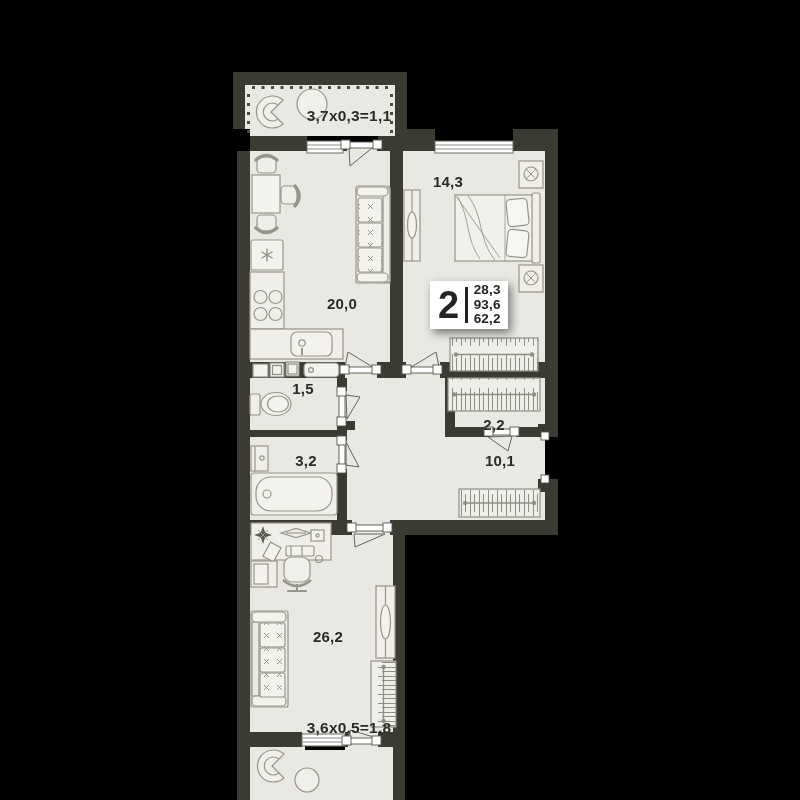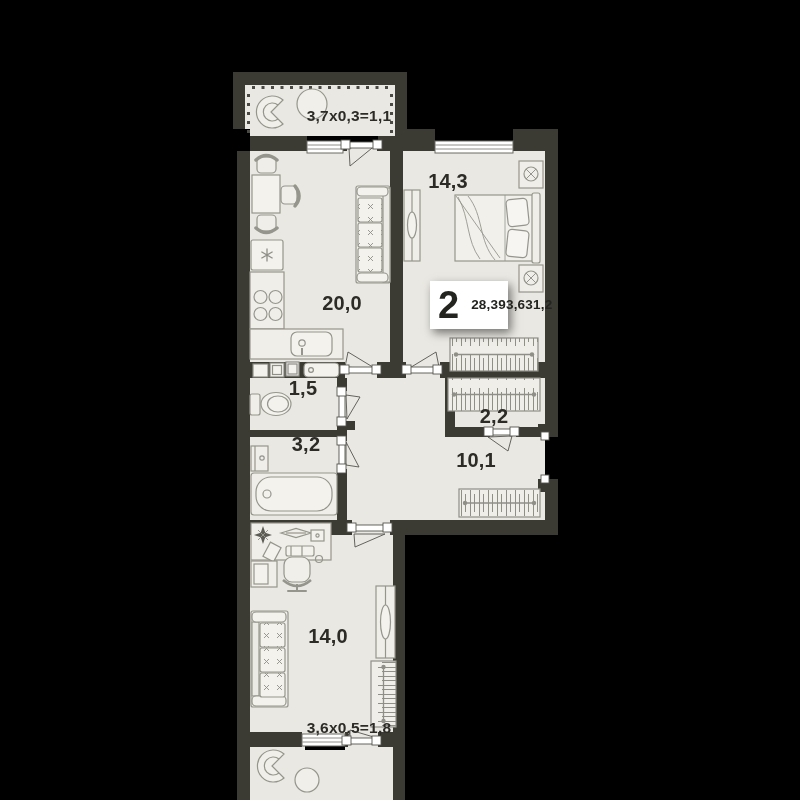--- a/index.html
+++ b/index.html
@@ -1,27 +1,27 @@
 <!DOCTYPE html>
 <html><head>
 <meta charset="utf-8">
 <style>
   html,body{margin:0;padding:0;background:#000;}
   .stage{position:relative;width:736px;height:800px;background:#000;overflow:hidden;
          font-family:"Liberation Sans",sans-serif;margin-top:44px;}
   .stage svg{position:absolute;left:0;top:0;}
   .lbl{position:absolute;transform:translate(-50%,-50%);color:#2c2b26;font-weight:bold;
-       font-size:20px;white-space:nowrap;letter-spacing:.2px;}
+       font-size:15px;white-space:nowrap;letter-spacing:.2px;}
   .lbl.dim{font-size:15.5px;}
   .badge{position:absolute;left:430px;top:237px;width:78px;height:48px;background:#fff;
          box-shadow:3px 4px 9px rgba(0,0,0,.5);display:flex;align-items:center;
          box-sizing:border-box;padding:2px 4px 2px 8px;gap:6px;}
   .badge-num{font-size:38px;font-weight:bold;color:#23231f;line-height:1;}
   .badge-divider{width:2.5px;height:36px;background:#23231f;}
-  .badge-areas{display:flex;justify-content:flex-start;}
+  .badge-areas{display:flex;flex-direction:column;justify-content:flex-start;}
   .badge-areas span{font-size:13.5px;font-weight:bold;color:#23231f;line-height:1.08;letter-spacing:.2px;}
 </style>
 </head>
 <body>
 
 <div class="stage">
 <svg width="800" height="800" viewBox="0 0 800 800">
   <defs>
     <pattern id="xpat" patternUnits="userSpaceOnUse" width="13" height="13">
       <rect width="13" height="13" fill="#f3f2ed"></rect>
@@ -347,28 +347,28 @@
       <rect x="541" y="388" width="8" height="8" fill="#ffffff"></rect>
       <rect x="541" y="431" width="8" height="8" fill="#ffffff"></rect>
     </g>
   </g>
 </svg>
 
   <div class="lbl dim" style="left:349px;top:72px">3,7х0,3=1,1</div>
   <div class="lbl" style="left:448px;top:137px">14,3</div>
   <div class="lbl" style="left:342px;top:259px">20,0</div>
   <div class="lbl" style="left:303px;top:344px">1,5</div>
-  <div class="lbl" style="left:494px;top:372px">2,2</div>
-  <div class="lbl" style="left:306px;top:400px">3,2</div>
-  <div class="lbl" style="left:476px;top:416px">10,1</div>
-  <div class="lbl" style="left:328px;top:592px">14,0</div>
+  <div class="lbl" style="left:494px;top:380px">2,2</div>
+  <div class="lbl" style="left:306px;top:416px">3,2</div>
+  <div class="lbl" style="left:500px;top:416px">10,1</div>
+  <div class="lbl" style="left:328px;top:592px">26,2</div>
   <div class="lbl dim" style="left:349px;top:684px">3,6х0,5=1,8</div>
 
   <div class="badge">
     <span class="badge-num">2</span>
     <span class="badge-divider"></span>
     <span class="badge-areas">
       <span>28,3</span>
       <span>93,6</span>
-      <span>31,2</span>
+      <span>62,2</span>
     </span>
   </div>
 </div>
 
 </body></html>

